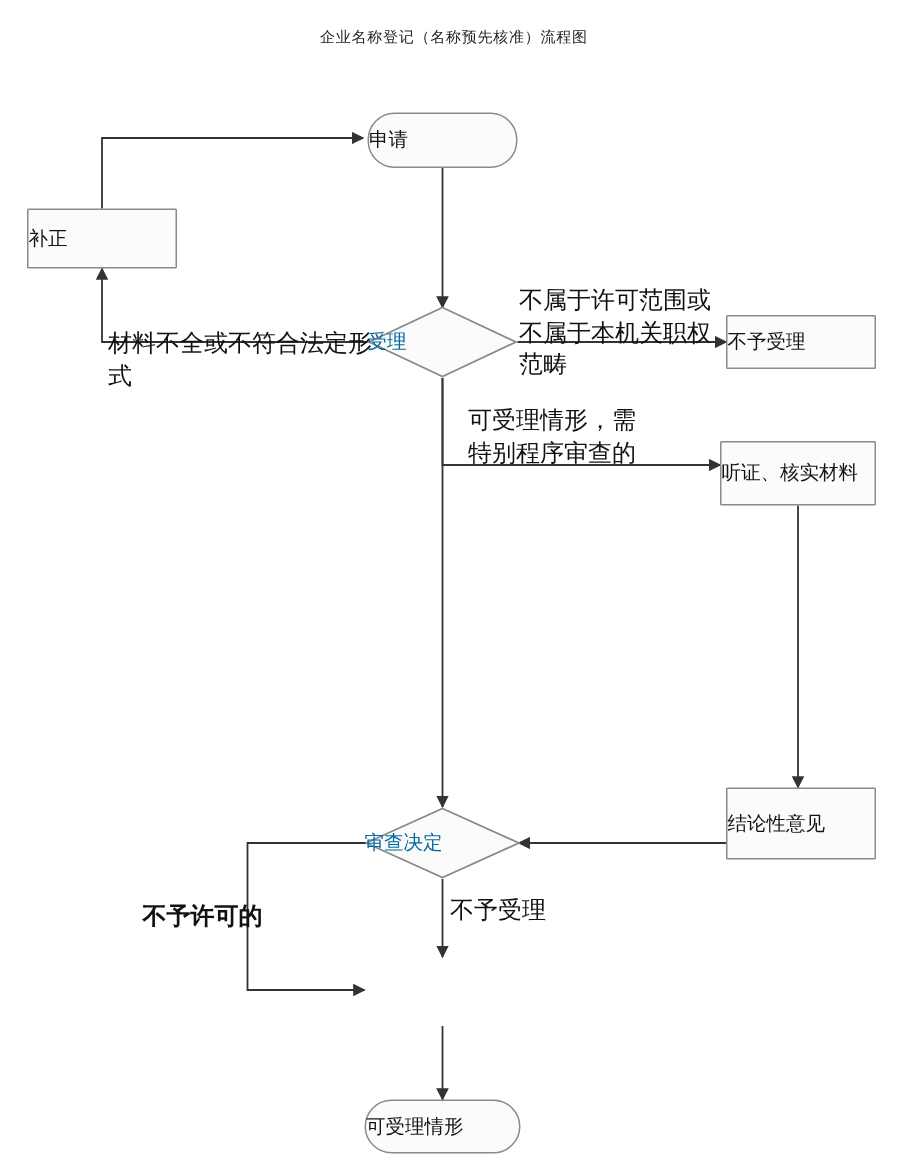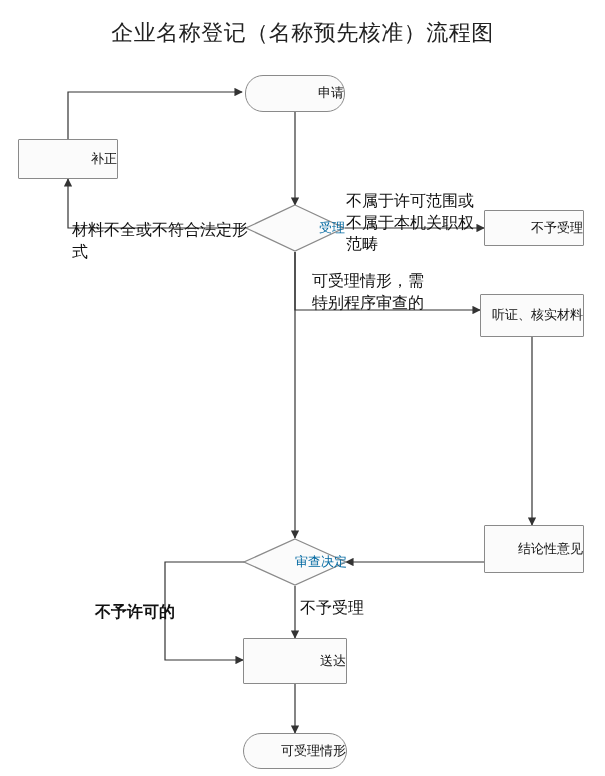--- a/index.html
+++ b/index.html
@@ -17,38 +17,38 @@
     height: 776px;
     overflow: hidden;
     background: #ffffff;
   }
   #title {
     position: absolute;
     left: 0;
     top: 18px;
     width: 605px;
     text-align: center;
-    font-size: 22px;
+    font-size: 10px;
     letter-spacing: 0.5px;
     color: #222222;
   }
   svg.lines {
     position: absolute;
     left: 0;
     top: 0;
     width: 605px;
     height: 776px;
     pointer-events: none;
   }
   .node {
     position: absolute;
     box-sizing: border-box;
     display: flex;
     align-items: center;
-    justify-content: flex-end;
+    justify-content: flex-start;
     text-align: center;
     font-size: 13px;
     color: #111111;
     background: #fbfbfb;
     border: 1px solid #8a8a8a;
     line-height: 1.25;
   }
   .node.rect {
     border-radius: 1px;
   }
@@ -146,23 +146,20 @@
     <span>结论性意见</span>
   </div>
 
   <div class="node diamond" style="left:243px; top:538px; width:104px; height:48px;">
     <svg class="diamond-shape" viewBox="0 0 104 48" preserveAspectRatio="none">
       <polygon points="52,1 103,24 52,47 1,24" fill="#fbfbfb" stroke="#8a8a8a" stroke-width="1.2"></polygon>
     </svg>
     <span class="diamond-label">审查决定</span>
   </div>
 
-  <div class="node rect" style="left:243px; top:638px; width:104px; height:46px;">
-    <span>送达</span>
-  </div>
 
   <div class="node stadium" style="left:243px; top:733px; width:104px; height:36px;">
     <span>可受理情形</span>
   </div>
 
   <div class="edge-label" style="left:346px; top:190px; width:140px;">不属于许可范围或不属于本机关职权范畴</div>
 
   <div class="edge-label" style="left:72px; top:219px; width:180px;">材料不全或不符合法定形式</div>
 
   <div class="edge-label" style="left:312px; top:270px; width:120px;">可受理情形，需特别程序审查的</div>

